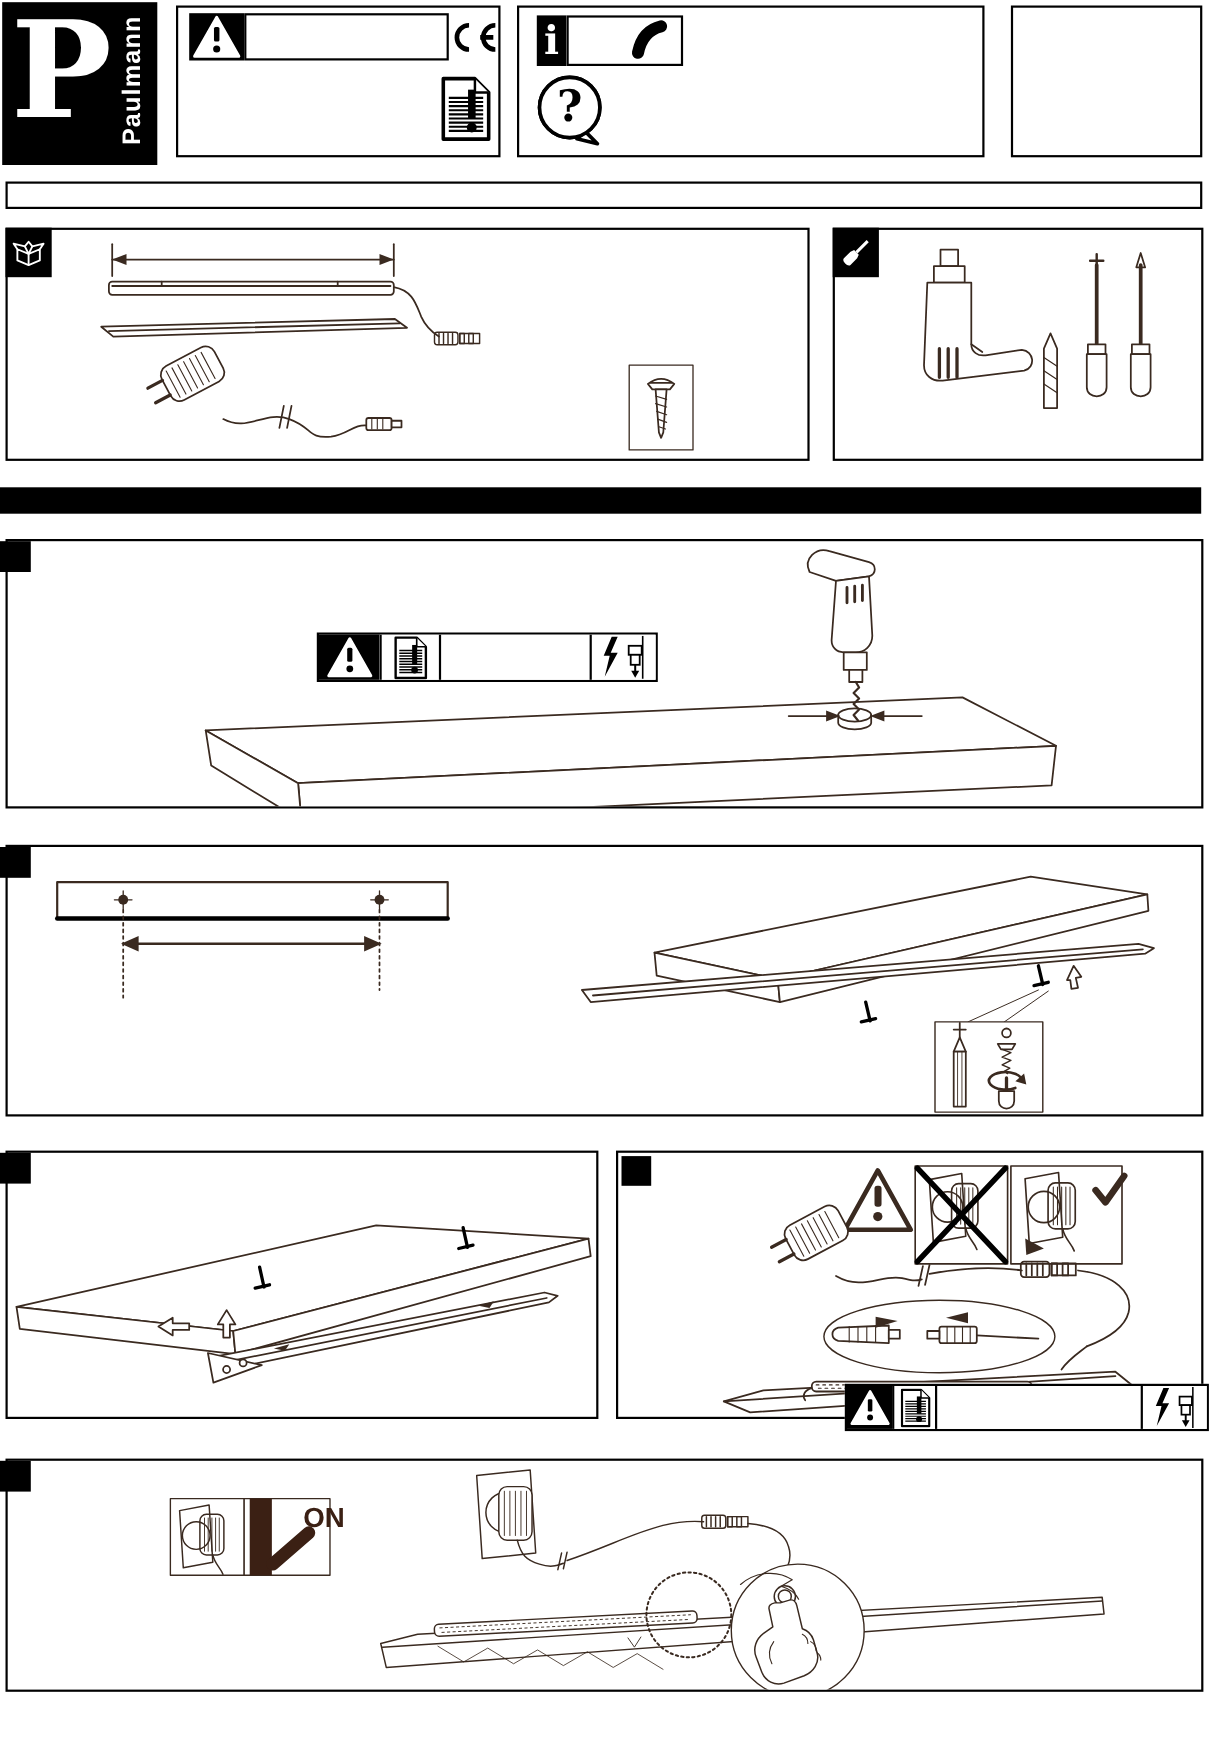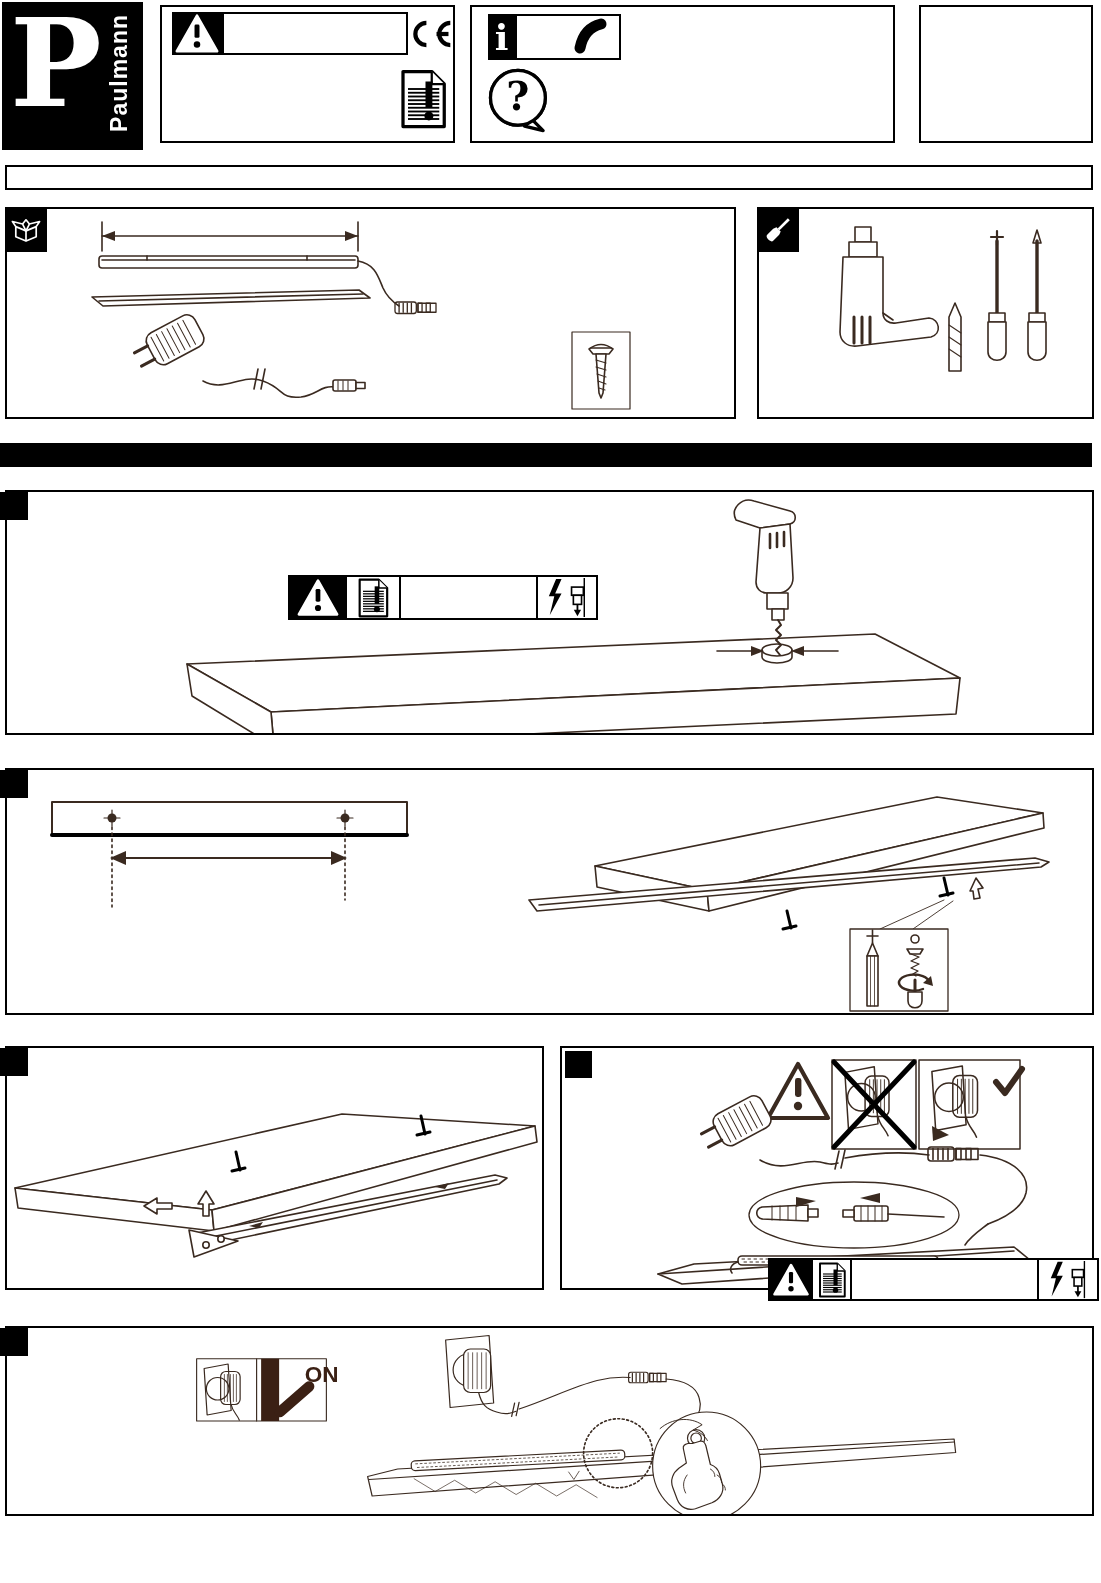--- a/index.html
+++ b/index.html
@@ -415,21 +415,21 @@
         </svg>
     </div>
     <div class="wcell" style="flex:1"></div>
     <div class="wcell" style="width:60px">
       <svg width="48" height="38" viewBox="0 0 54 44">
           <use href="#unplug-icon"></use>
         </svg>
     </div>
   </div>
 
-  <div class="box" style="left:5px;top:1326px;width:1089px;height:190px">
+  <div class="box" style="left:5px;top:1326px;width:1089px;height:212px">
     <svg class="art" viewBox="0 0 1085 248">
       <g class="g">
 
         <rect class="w" x="72" y="41" width="80" height="83" stroke-width="1.5"></rect>
         <g transform="translate(80,46)">
             <use href="#socket-adapter"></use>
           </g>
         <rect class="w" x="152" y="41" width="93" height="83" stroke-width="1.5"></rect>
         <rect x="158" y="41" width="24" height="83" fill="#3b2014" stroke="none"></rect>
         <path d="M183 112 L222 78" stroke="#3b2014" stroke-width="14" stroke-linecap="round"></path>

